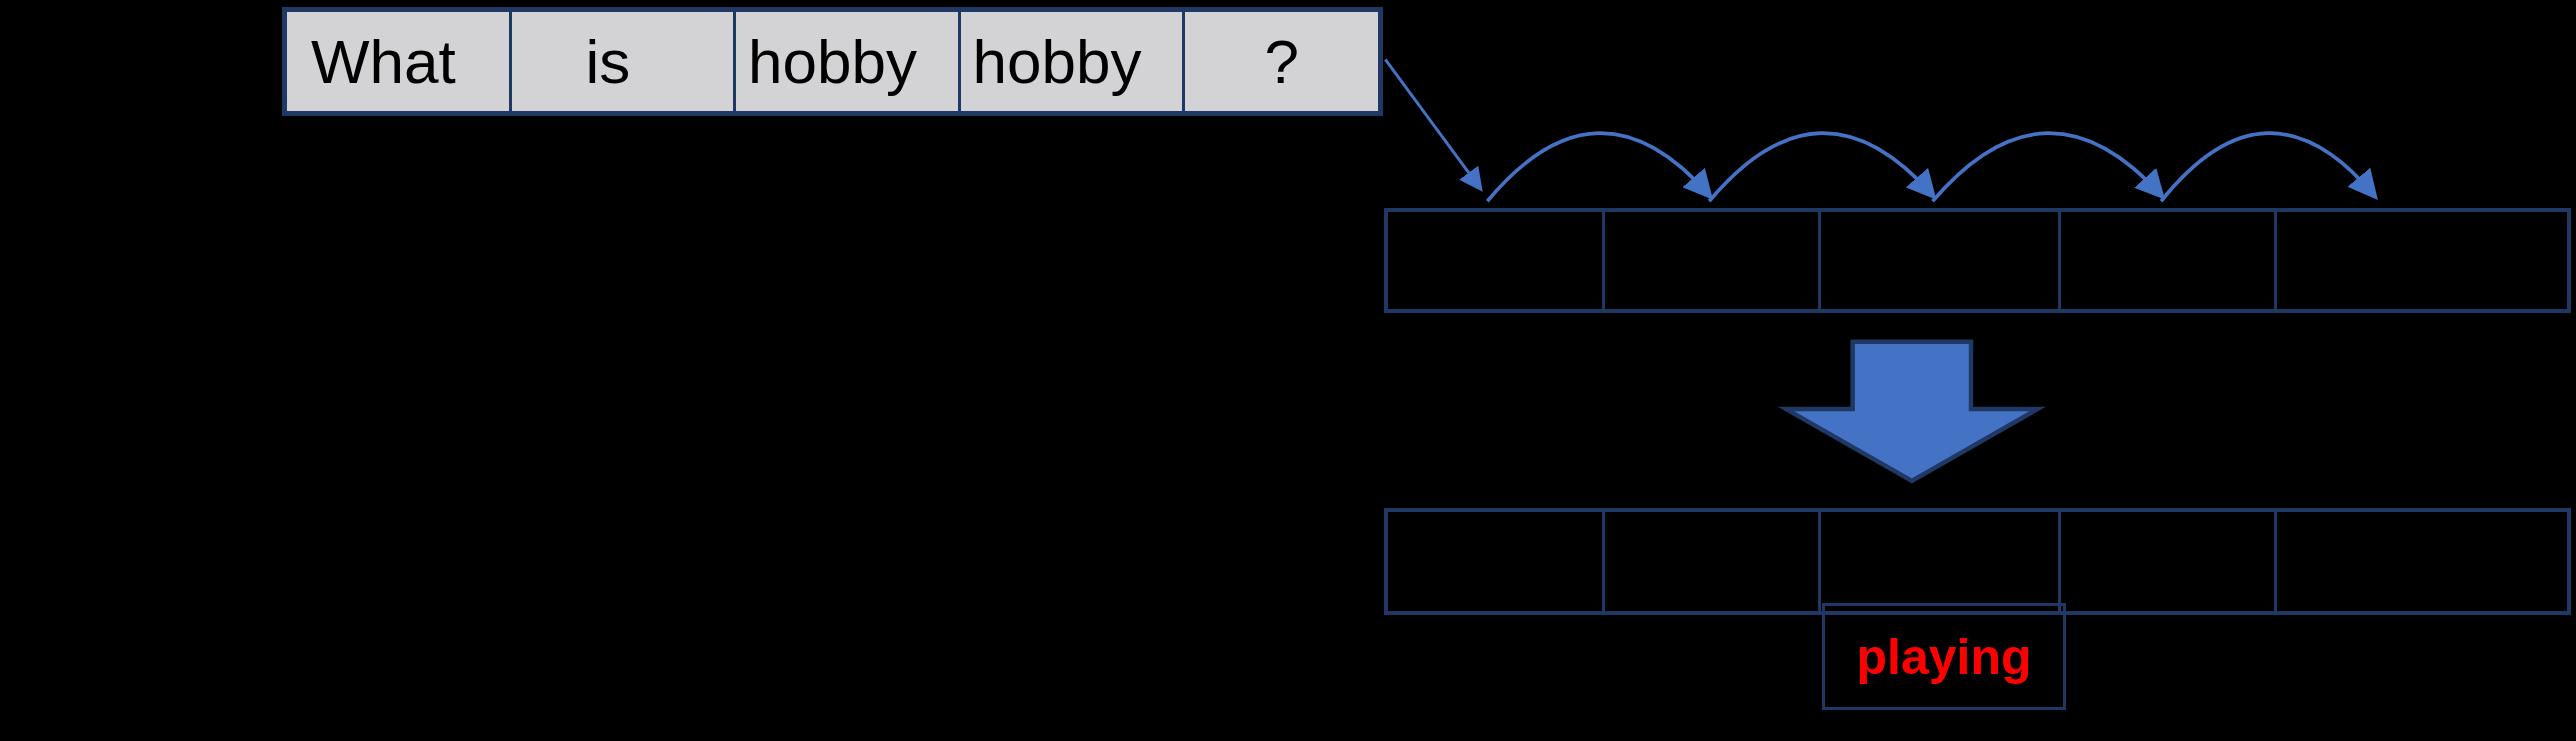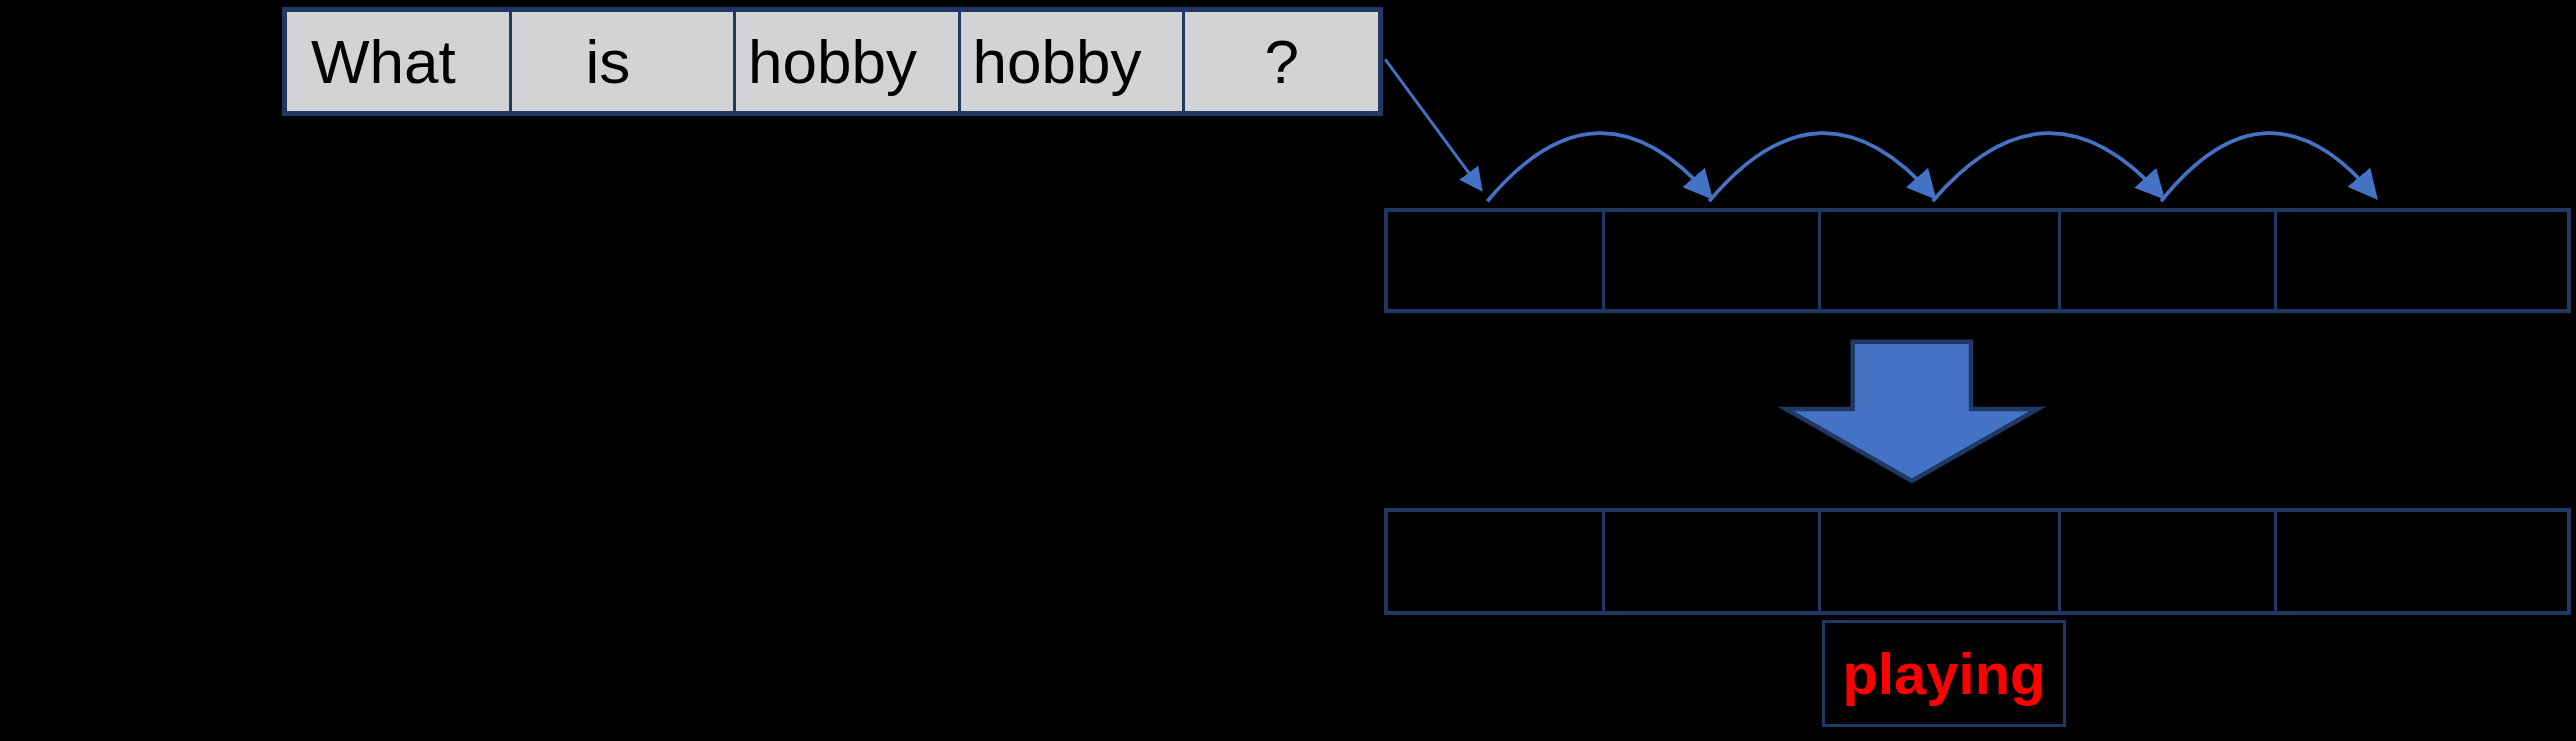--- a/index.html
+++ b/index.html
@@ -59,29 +59,29 @@
   .vc1 { width: 214px; }
   .vc2 { width: 216px; }
   .vc3 { width: 240px; }
   .vc4 { width: 216px; }
   .vc5 { flex: 1 1 auto; }
 
   
   .output-box {
     position: absolute;
     left: 1822px;
-    top: 620px;
+    top: 603px;
     width: 244px;
     height: 107px;
     border: 3.7px solid #1f3864;
     box-sizing: border-box;
     display: flex;
     align-items: center;
     justify-content: center;
-    font-size: 58px;
+    font-size: 50px;
     font-weight: 700;
     color: #ff0000;
     background: transparent;
   }
 
   
   #arrow-layer {
     position: absolute;
     left: 0;
     top: 0;

